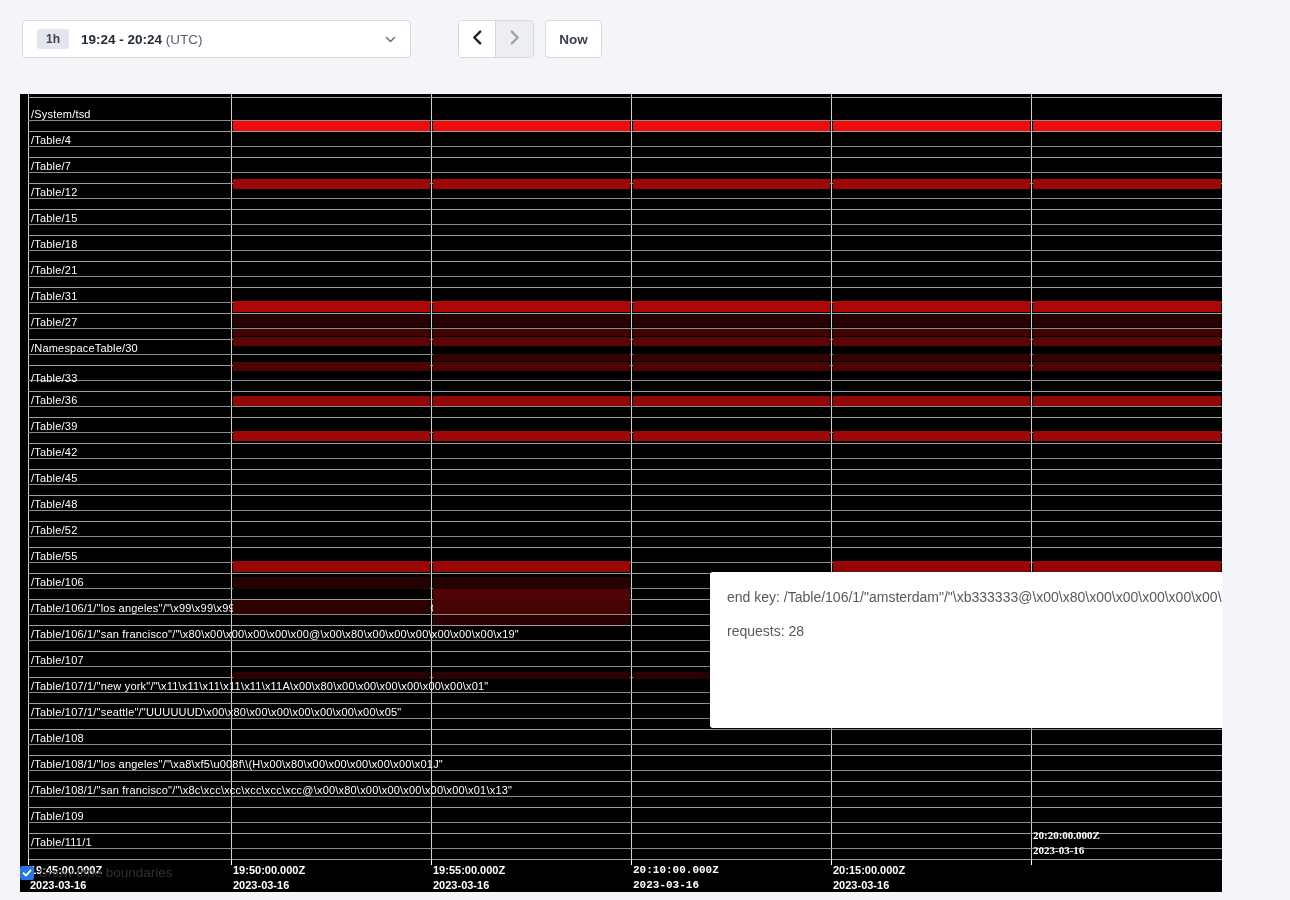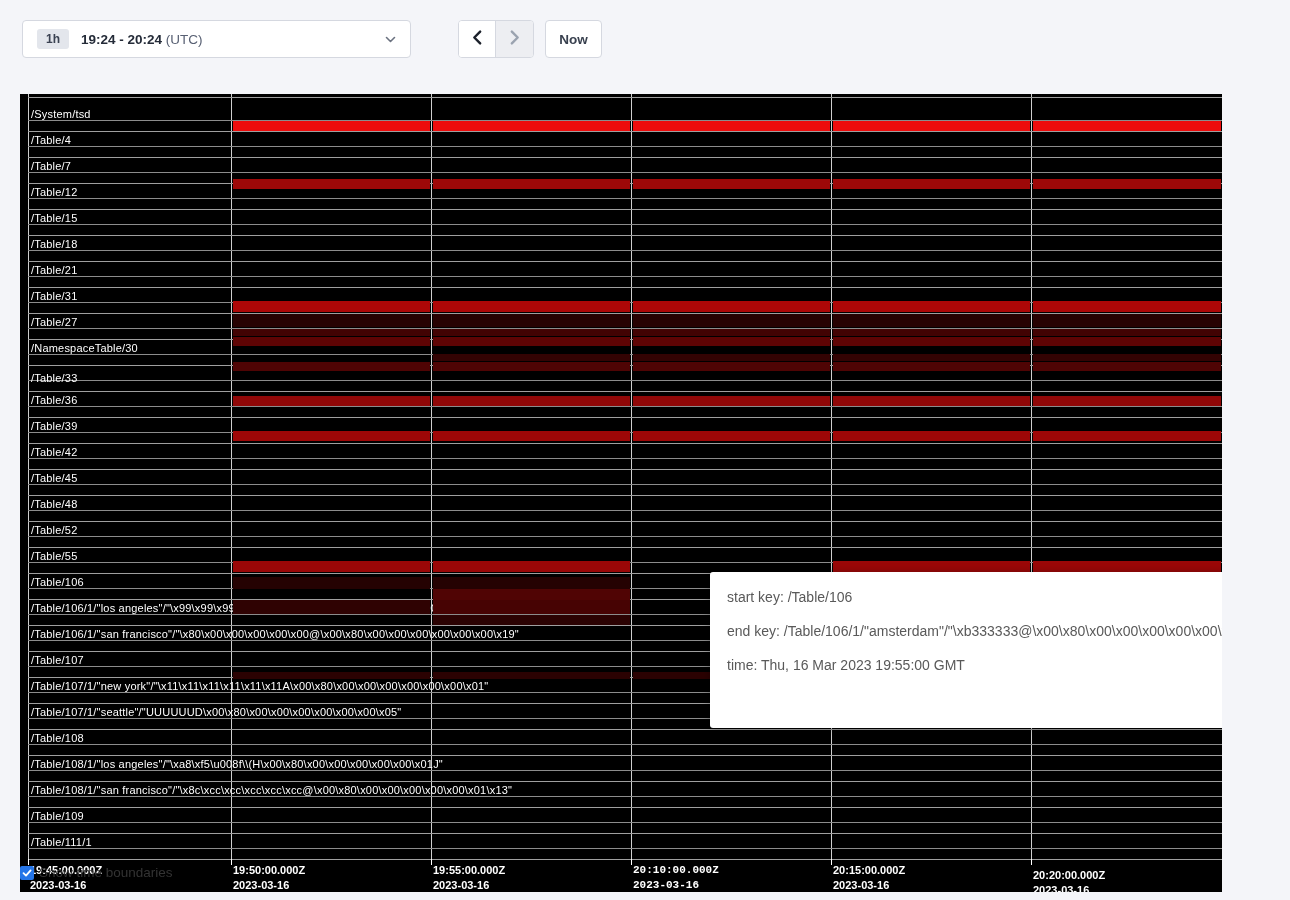--- a/index.html
+++ b/index.html
@@ -284,28 +284,27 @@
     <div class="axlabel" style="left: 613px; top: 769px; font-family: Liberation Mono, monospace;">
       <div>20:10:00.000Z</div>
       <div>2023-03-16</div>
     </div>
     <div class="tick" style="left: 811px; top: 765px;"></div>
     <div class="axlabel" style="left: 813px; top: 769px;">
       <div>20:15:00.000Z</div>
       <div>2023-03-16</div>
     </div>
     <div class="tick" style="left: 1011px; top: 765px;"></div>
-    <div class="axlabel" style="left: 1013px; top: 774px;">
+    <div class="axlabel" style="left: 1013px; top: 734px; font-family: Liberation Serif, serif;">
       <div>20:20:00.000Z</div>
       <div>2023-03-16</div>
     </div>
     <div class="kv-tooltip">
-    <div>start key: /Table/106</div>
     <div>end key: /Table/106/1/"amsterdam"/"\xb333333@\x00\x80\x00\x00\x00\x00\x00\x00#"</div>
-    <div>time: Thu, 16 Mar 2023 19:55:00 GMT</div>
+    <div>requests: 28</div>
   </div>
 </div>
 
 <label class="footer-check">
   <span class="cb-box" role="checkbox" aria-checked="true">
     <svg width="10" height="10" viewBox="0 0 10 10">
         <path d="M1.5 5.2 L4 7.6 L8.6 2.4" fill="none" stroke="#fff" stroke-width="1.8" stroke-linecap="round" stroke-linejoin="round"></path>
       </svg>
   </span>
   <span class="cb-label">Show time boundaries</span>

